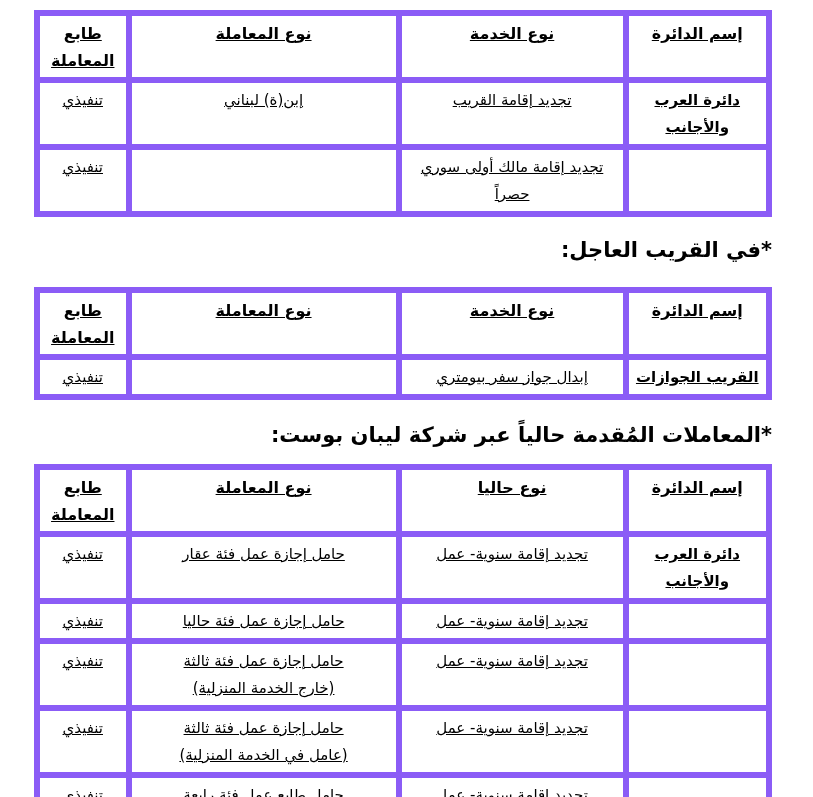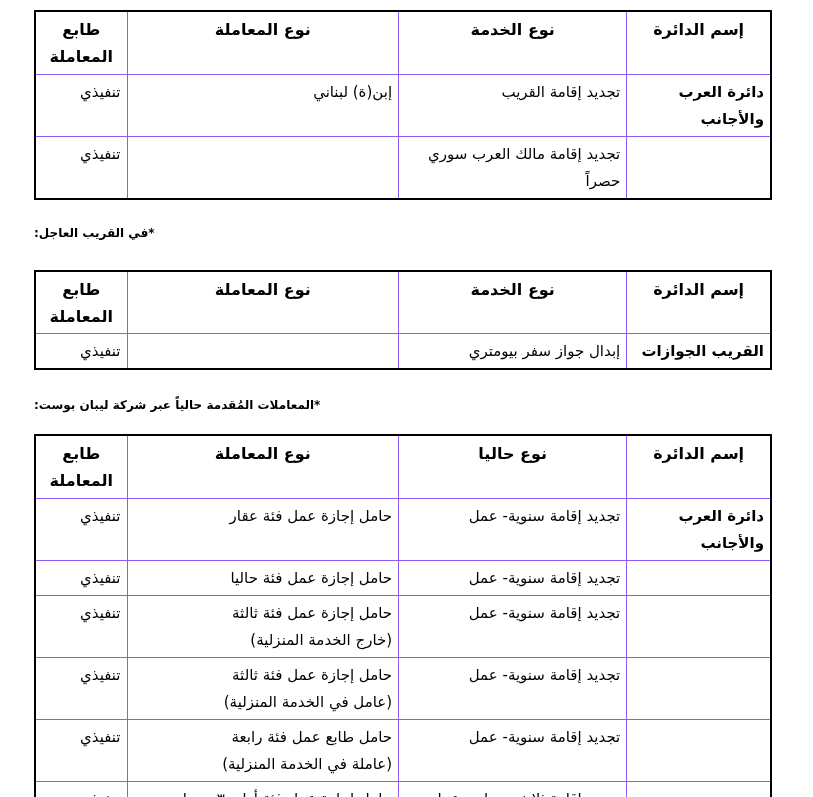--- a/index.html
+++ b/index.html
@@ -15,45 +15,46 @@
     font-family: "DejaVu Sans", sans-serif;
     color: #000000;
   }
   .doc-table {
     width: 100%;
     border-collapse: collapse;
     border: 2px solid #000;
     table-layout: fixed;
   }
   .doc-table th, .doc-table td {
-    border: 1px solid #8b5cf6;
+    border: 6px solid #8b5cf6;
     vertical-align: top;
     padding: 4px 6px 3px 6px;
     line-height: 27px;
+    text-decoration: underline;
   }
   .doc-table th {
     font-weight: bold;
     font-size: 16px;
     text-align: center;
     height: 63px;
   }
   .doc-table td {
     font-size: 15px;
-    text-align: right;
+    text-align: center;
     white-space: pre-line;
     height: 33px;
   }
   .doc-table td.dept {
     font-weight: bold;
   }
   .section-heading {
     font-weight: bold;
-    font-size: 12px;
+    font-size: 21px;
     line-height: 26px;
-    text-align: left;
+    text-align: right;
     margin: 20px 0 24px 0;
   }
   .section-heading.second {
     margin: 22px 0 16px 0;
   }
   .tbl-gap-top { margin-top: 0; }
 </style>
 </head>
 <body>
 
@@ -74,21 +75,21 @@
   </thead>
   <tbody>
     <tr>
       <td class="dept">دائرة العرب والأجانب</td>
       <td>تجديد إقامة القريب</td>
       <td>إبن(ة) لبناني</td>
       <td>تنفيذي</td>
     </tr>
     <tr>
       <td class="dept"></td>
-      <td>تجديد إقامة مالك العرب سوري
+      <td>تجديد إقامة مالك أولى سوري
 حصراً</td>
       <td></td>
       <td>تنفيذي</td>
     </tr>
   </tbody>
 </table>
 
 <div class="section-heading">*في القريب العاجل:</div>
 
 <table class="doc-table">

